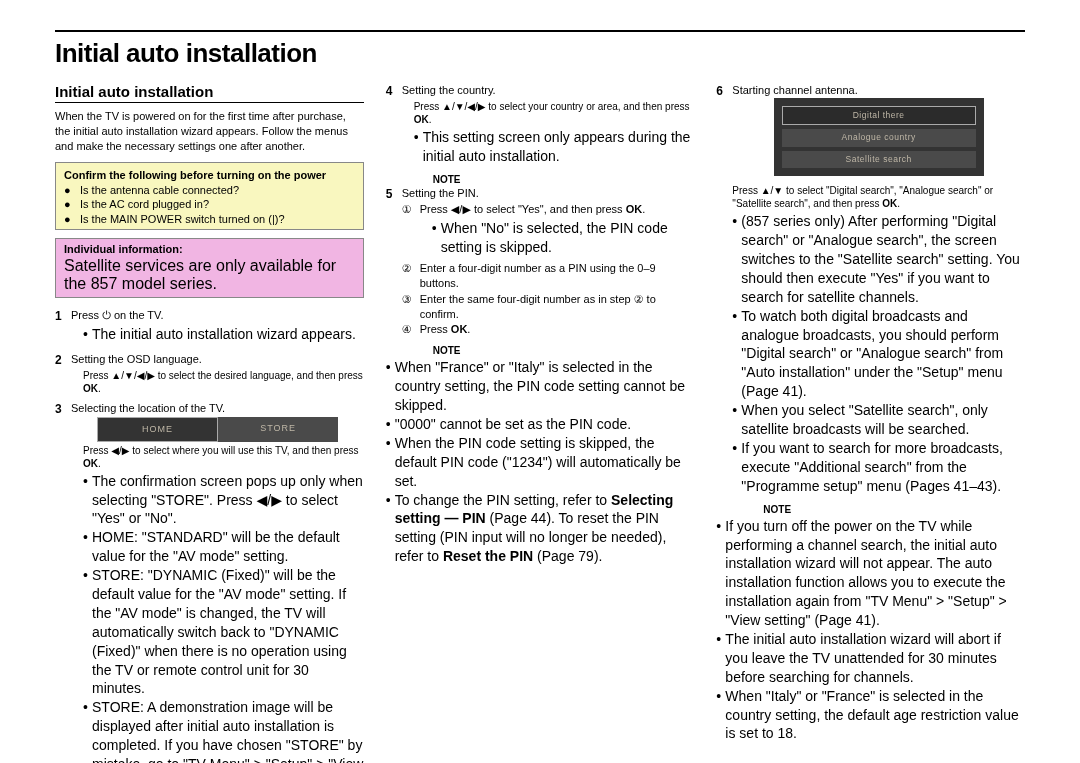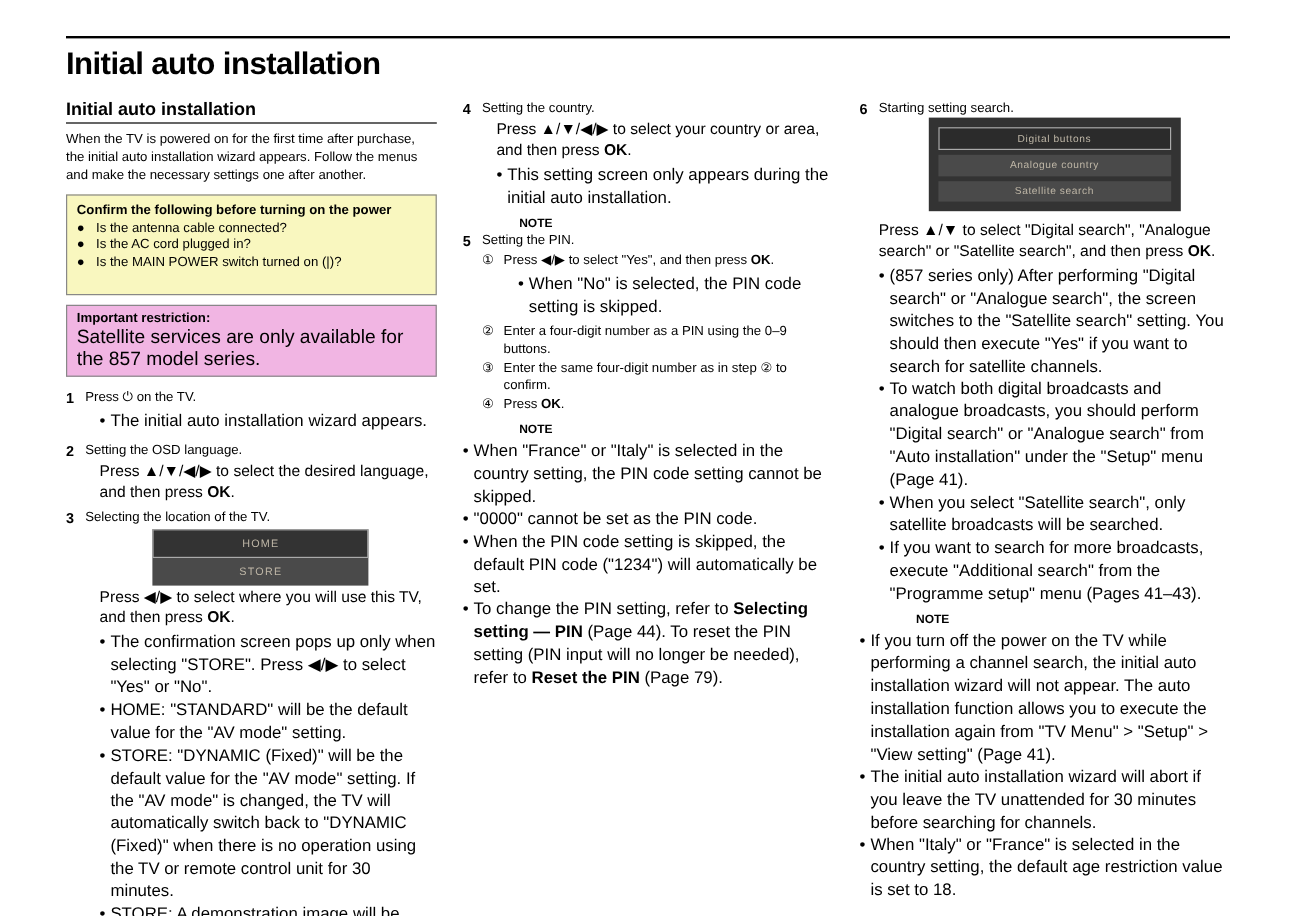--- a/index.html
+++ b/index.html
@@ -42,21 +42,21 @@
     padding-bottom: 2px;
     margin: 0 0 6px 0;
   }
   .body-text {
     line-height: 1.35;
     margin: 0 0 8px 0;
   }
   .box-yellow {
     background: #f9f7bf;
     border: 1px solid #888;
-    padding: 6px 8px 18px 8px;
+    padding: 6px 8px 2px 8px;
     margin: 0 0 8px 0;
   }
   .box-pink {
     background: #f1b5e3;
     border: 1px solid #888;
     padding: 4px 8px 4px 8px;
     margin: 0 0 10px 0;
   }
   .box-title {
     font-weight: bold;
@@ -108,21 +108,21 @@
     padding-left: 9px;
     line-height: 1.35;
   }
   .sub-bullets > li::before {
     content: "•";
     position: absolute;
     left: 0;
   }
   .sub-instr {
     margin: 2px 0 2px 12px;
-    font-size: 13px;
+    font-size: 10px;
     line-height: 1.3;
   }
   .note-heading {
     font-weight: bold;
     font-size: 10px;
     margin: 4px 0 1px 0;
     padding-left: 47px;
   }
   .circled-list {
     list-style: none;
@@ -135,23 +135,22 @@
     line-height: 1.35;
     margin-bottom: 1px;
   }
   .circled-list .circ {
     position: absolute;
     left: 0;
     top: 0;
   }
   .home-store {
     display: flex;
-    width: 180px;
+    width: 241px;
     margin: 2px auto 2px auto;
-    flex-direction: column;
   }
   .home-store > div {
     flex: 1;
     text-align: center;
     padding: 5px 0;
     font-size: 9px;
     color: #bfb7a7;
     letter-spacing: 1px;
     background: #4a4a4a;
   }
@@ -215,21 +214,21 @@
       <div class="box-yellow">
         <div class="box-title">Confirm the following before turning on the power</div>
         <ul class="disc-list">
           <li>Is the antenna cable connected?</li>
           <li>Is the AC cord plugged in?</li>
           <li>Is the MAIN POWER switch turned on (|)?</li>
         </ul>
       </div>
 
       <div class="box-pink">
-        <div class="box-title">Important restriction:</div>
+        <div class="box-title">Individual information:</div>
         <div style="font-size:16px;">Satellite services are only available for the 857 model series.</div>
       </div>
 
       <ol class="steps">
         <li>
           <span class="step-num">1</span>
           <div class="step-body">
             <span>Press ⏻ on the TV.</span>
             <ul class="sub-bullets">
               <li>The initial auto installation wizard appears.</li>
@@ -304,23 +303,23 @@
         <li>When the PIN code setting is skipped, the default PIN code ("1234") will automatically be set.</li>
         <li>To change the PIN setting, refer to <span class="bold">Selecting setting — PIN</span> (Page 44). To reset the PIN setting (PIN input will no longer be needed), refer to <span class="bold">Reset the PIN</span> (Page 79).</li>
       </ul>
     </div>
 
     <div class="col">
       <ol class="steps">
         <li>
           <span class="step-num">6</span>
           <div class="step-body">
-            <span>Starting setting search.</span>
+            <span>Starting channel antenna.</span>
             <div class="search-panel">
-              <div class="opt active">Digital buttons</div>
+              <div class="opt active">Digital there</div>
               <div class="opt">Analogue country</div>
               <div class="opt">Satellite search</div>
             </div>
             <div class="sub-instr" style="margin-left:0;">Press <span class="arrow">▲/▼</span> to select "Digital search", "Analogue search" or "Satellite search", and then  press <span class="bold">OK</span>.</div>
             <ul class="sub-bullets" style="margin-left:0;">
               <li>(857 series only) After performing "Digital search" or "Analogue search", the screen switches to the "Satellite search" setting. You should then execute "Yes" if you want to search for satellite channels.</li>
               <li>To watch both digital broadcasts and analogue broadcasts, you should perform "Digital search" or "Analogue search" from "Auto installation" under the "Setup" menu (Page 41).</li>
               <li>When you select "Satellite search", only satellite broadcasts will be searched.</li>
               <li>If you want to search for more broadcasts, execute "Additional search" from the "Programme setup" menu (Pages 41–43).</li>
             </ul>

